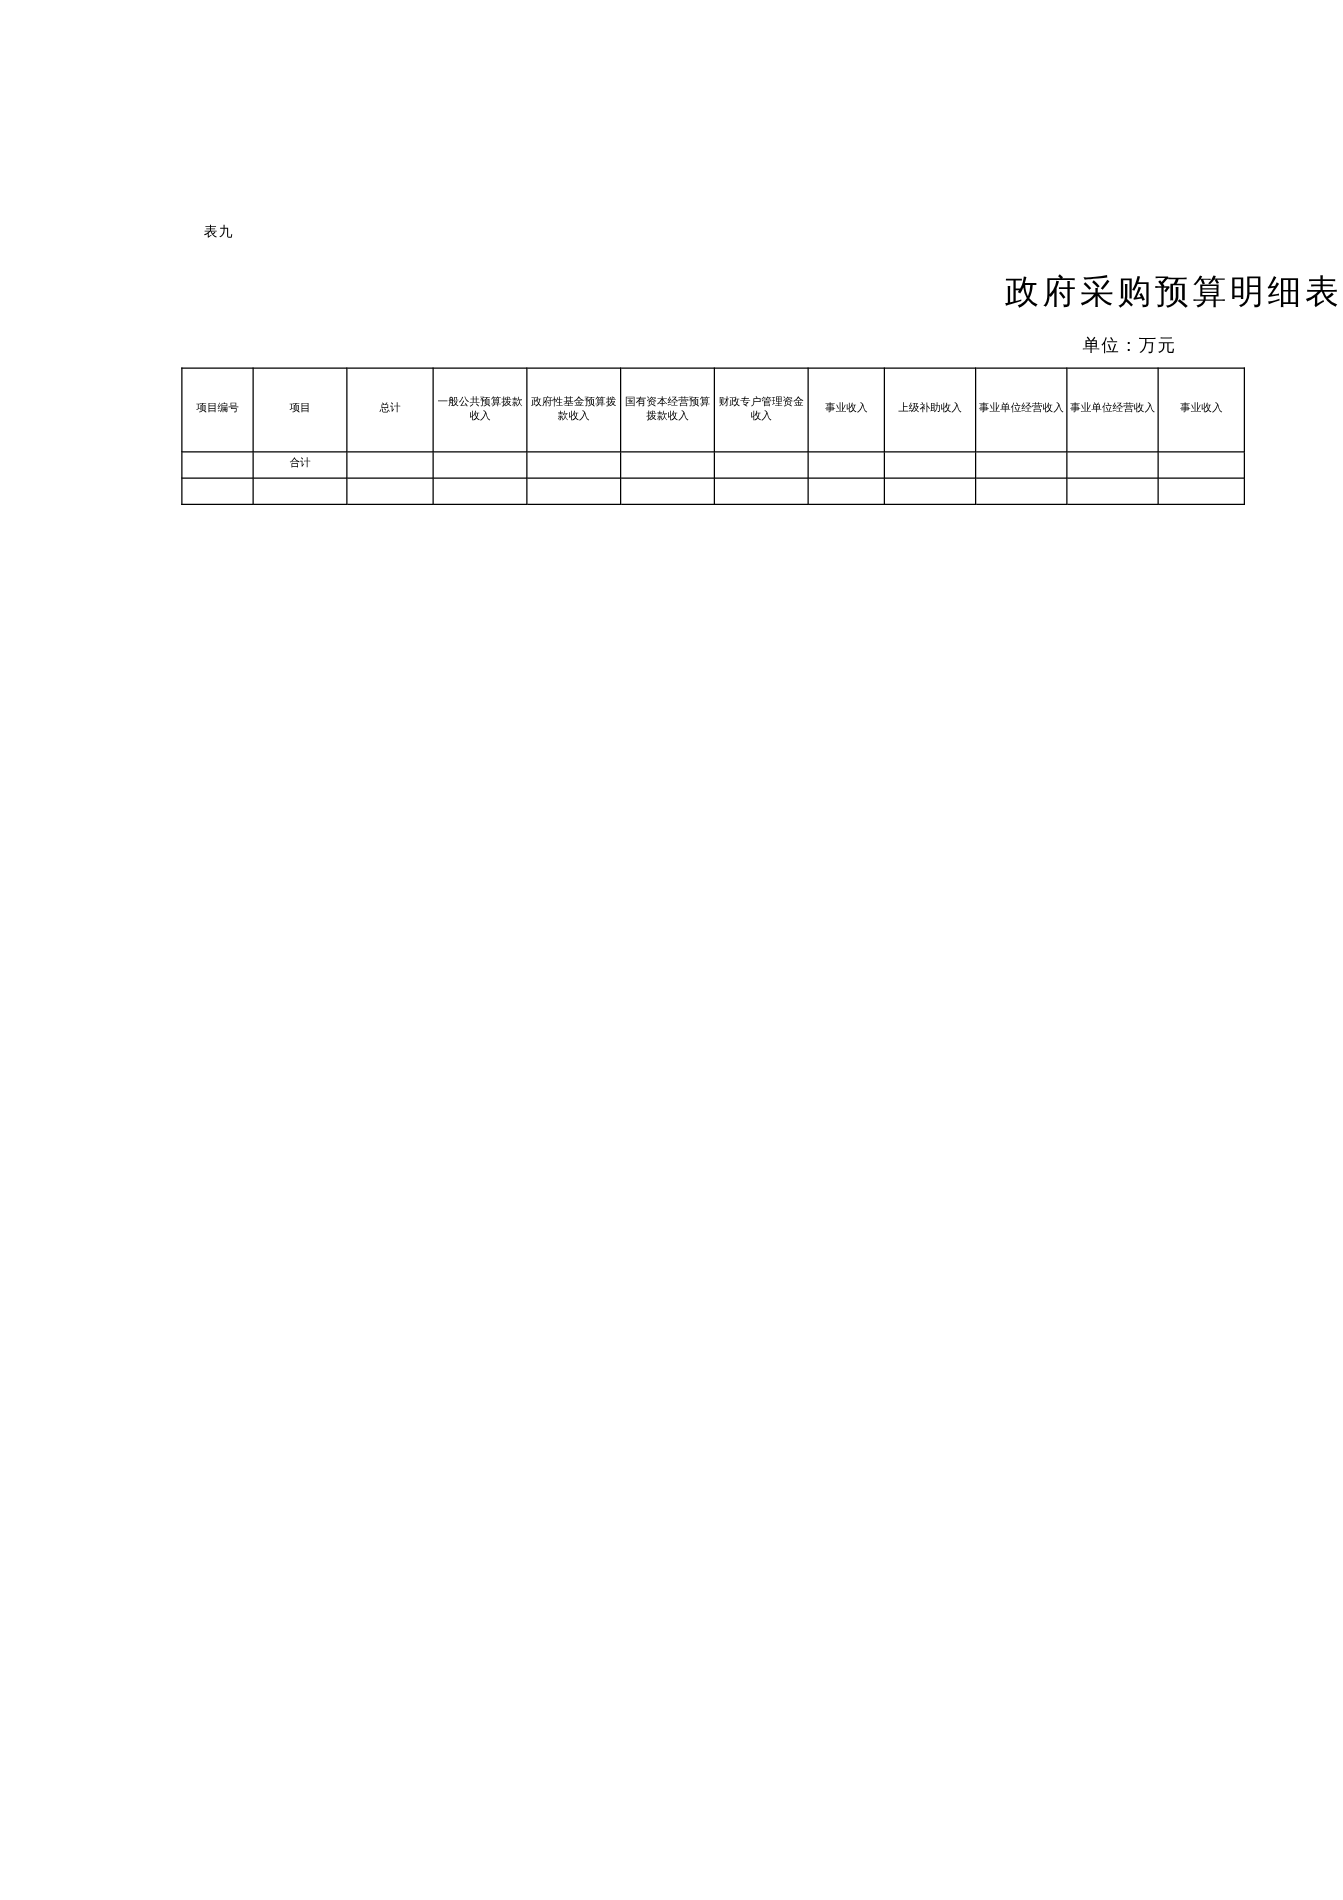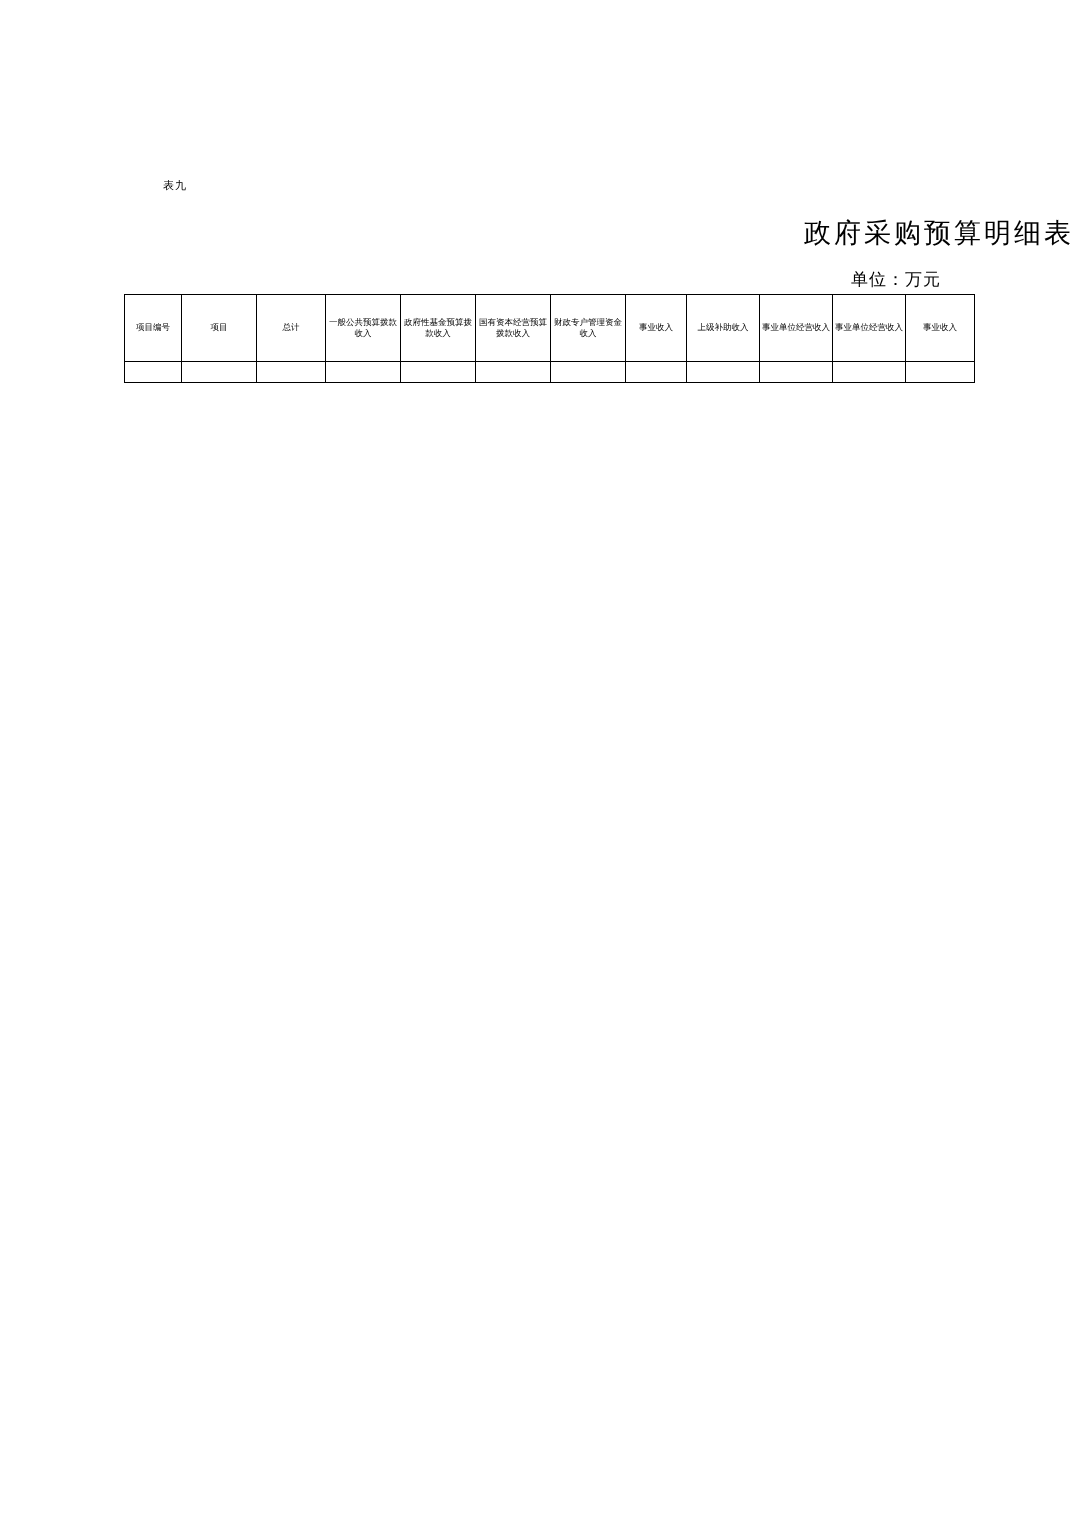--- a/index.html
+++ b/index.html
@@ -37,27 +37,27 @@
     text-align: right;
     font-family: "DejaVu Serif", serif;
     font-size: 27px;
     letter-spacing: 3px;
   }
   .unit-note {
     position: absolute;
     right: 133px;
     top: 268px;
     font-family: "DejaVu Serif", serif;
-    font-size: 17px;
+    font-size: 14px;
     letter-spacing: 1px;
     margin-left: 20px;
   }
   .table-wrap {
     position: absolute;
-    left: 124px;
+    left: 145px;
     top: 294px;
     width: 810px;
   }
   table.budget {
     border-collapse: collapse;
     width: 810px;
     table-layout: fixed;
   }
   table.budget th,
   table.budget td {
@@ -118,20 +118,34 @@
           <th class="col-7">事业收入</th>
           <th class="col-8">上级补助收入</th>
           <th class="col-9">事业单位经营收入</th>
           <th class="col-10">事业单位经营收入</th>
           <th class="col-11">事业收入</th>
         </tr>
       </thead>
       <tbody>
         <tr>
           <td class="col-0"></td>
+          <td class="col-1 total-label">合计</td>
+          <td class="col-2"></td>
+          <td class="col-3"></td>
+          <td class="col-4"></td>
+          <td class="col-5"></td>
+          <td class="col-6"></td>
+          <td class="col-7"></td>
+          <td class="col-8"></td>
+          <td class="col-9"></td>
+          <td class="col-10"></td>
+          <td class="col-11"></td>
+        </tr>
+        <tr>
+          <td class="col-0"></td>
           <td class="col-1"></td>
           <td class="col-2"></td>
           <td class="col-3"></td>
           <td class="col-4"></td>
           <td class="col-5"></td>
           <td class="col-6"></td>
           <td class="col-7"></td>
           <td class="col-8"></td>
           <td class="col-9"></td>
           <td class="col-10"></td>

